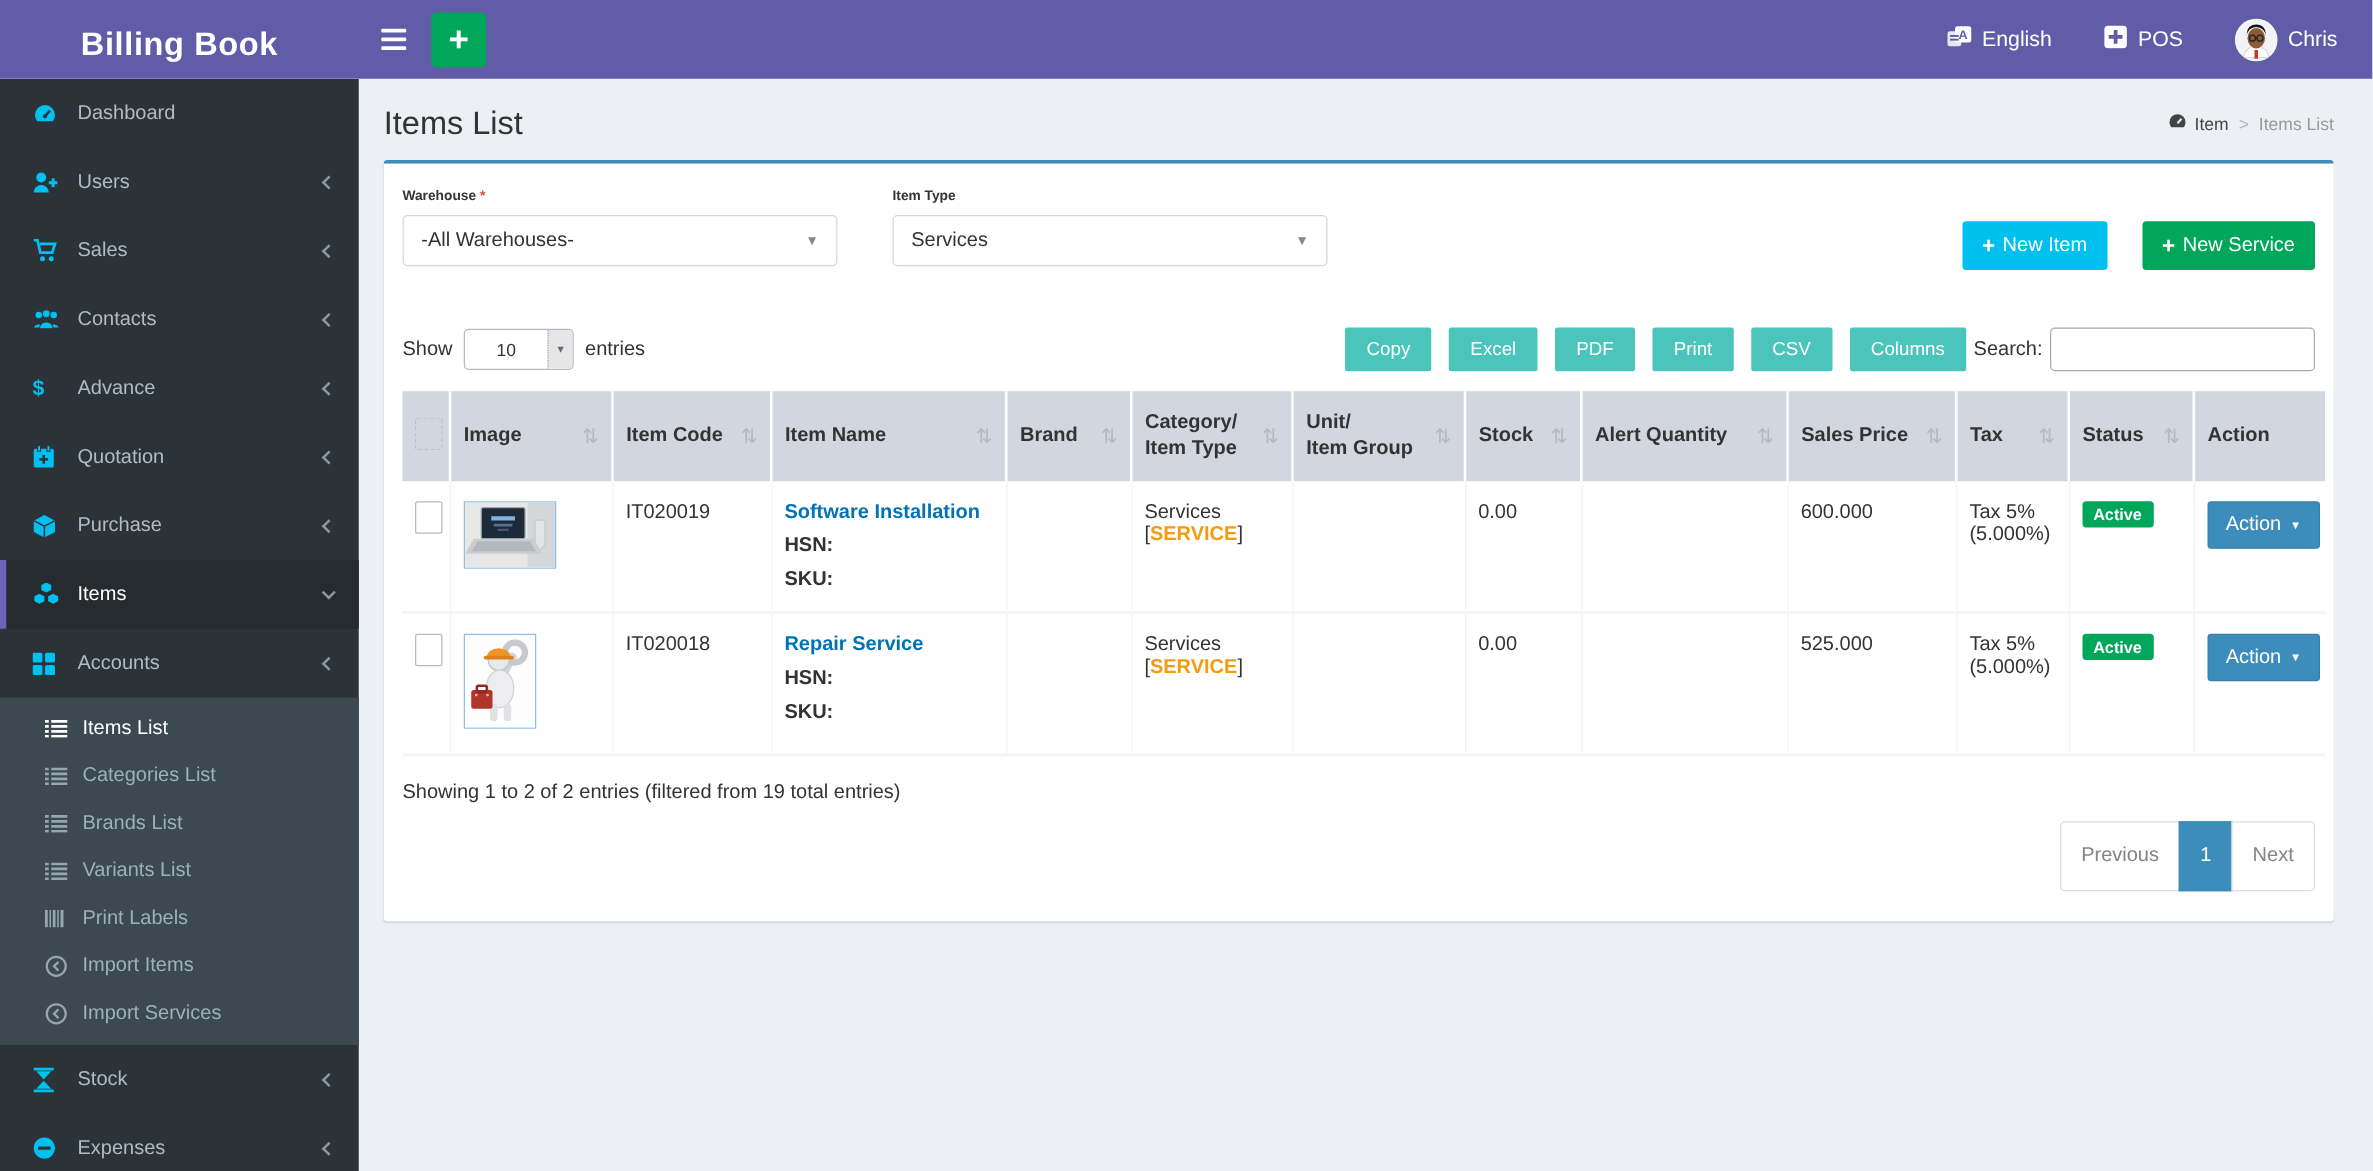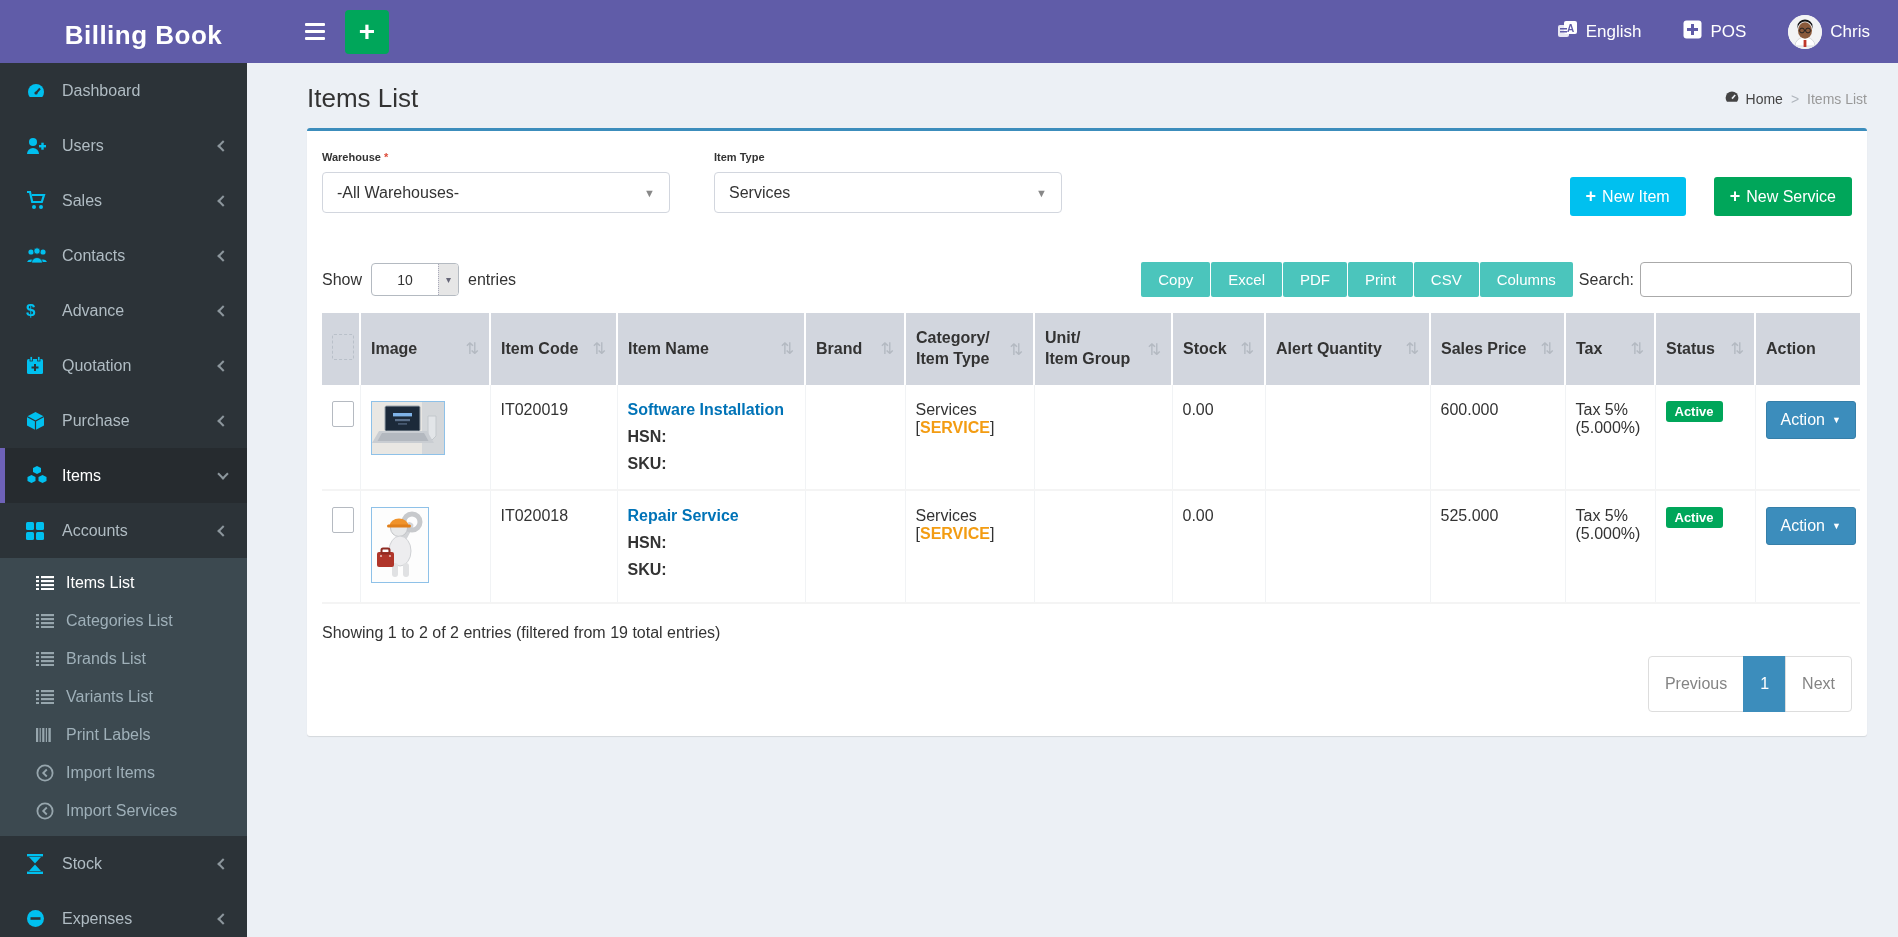--- a/index.html
+++ b/index.html
@@ -13,21 +13,21 @@
   .hamburger { width:56px; height:63px; display:flex; align-items:center; justify-content:center;
     flex-direction:column; gap:4px; cursor:pointer; }
   .hamburger i { display:block; width:20px; height:3px; background:#fff; border-radius:1px; }
   .quick-add { width:44px; height:44px; background:#00a65a; border:none; border-radius:4px;
     color:#fff; font-size:28px; font-weight:bold; line-height:40px; cursor:pointer; margin-left:2px; }
   .nav-right { margin-left:auto; display:flex; align-items:center; gap:42px; padding-right:28px; }
   .nav-item { display:flex; align-items:center; gap:8px; color:#fff; font-size:17px; cursor:pointer; }
   .avatar { width:34px; height:34px; border-radius:50%; overflow:hidden; background:#f5f6f7; }
 
   
-  .sidebar { position:fixed; top:63px; left:0; bottom:0; width:247px; background:#2c3338; z-index:4; }
+  .sidebar { position:fixed; top:63px; left:0; bottom:0; width:287px; background:#2c3338; z-index:4; }
   .side-item { height:55px; display:flex; align-items:center; padding:0 20px 0 26px;
     color:#b0bcc3; font-size:16px; cursor:pointer; }
   .side-item .sicon { width:36px; flex:0 0 36px; display:flex; align-items:center; color:#00c0ef;
     font-weight:bold; font-size:17px; }
   .side-item.active { background:#262b2f; border-left:5px solid #6e62b8; padding-left:21px; color:#fff; }
   .chev { margin-left:auto; width:8px; height:8px; border:solid #8d979d; border-width:0 2px 2px 0;
     transform:rotate(135deg); }
   .chev.down { transform:rotate(45deg); margin-top:-4px; }
   .submenu { background:#3c4950; padding:6px 0; }
   .sub-item { height:38px; display:flex; align-items:center; padding-left:36px; color:#9fb0b9;
@@ -63,21 +63,21 @@
   .btn-newservice { background:#00a65a; }
 
   
   .dt-controls { display:flex; align-items:center; margin-bottom:16px; }
   .show-group { display:flex; align-items:center; gap:9px; font-size:16px; color:#333; }
   .length-select { width:88px; height:33px; border:1px solid #b4bac1; border-radius:4px; background:#fff;
     display:flex; overflow:hidden; cursor:pointer; }
   .length-value { flex:1; display:flex; align-items:center; justify-content:center; font-size:14px; color:#333; }
   .length-caret { width:20px; background:#e6e6e6; border-left:1px dotted #aab;
     display:flex; align-items:center; justify-content:center; color:#667; font-size:10px; }
-  .export-group { margin-left:auto; display:flex; gap:1px;align-items:center; }
+  .export-group { margin-left:auto; display:flex; gap:14px;align-items:center; }
   .export-btn { background:#4bc5bc; border:none; color:#fff; font-size:15px; padding:9px 17px;
     border-radius:2px; cursor:pointer; }
   .search-group { display:flex; align-items:center; gap:6px; margin-left:6px; font-size:16px; color:#333; }
   .search-group input { width:212px; height:35px; border:1px solid #aaa; border-radius:4px;
     padding:0 9px; font-size:15px; }
 
   
   table { width:100%; border-collapse:collapse; table-layout:fixed; }
   thead th { background:#d2d6de; color:#333; font-size:16px; font-weight:bold; text-align:left;
     padding:10px 10px; height:72px; border-left:2px solid #fff; vertical-align:middle; cursor:pointer; }
@@ -395,21 +395,21 @@
   <div class="content-header">
     <div class="page-title">Items List</div>
     <div class="breadcrumb">
       <span class="home">
         <span>
           <svg width="16" height="16" viewBox="0 0 20 20">
               <path d="M10 3 a8 8 0 0 1 8 8 8 8 0 0 1-1.7 4.9 H3.7 A8 8 0 0 1 2 11 a8 8 0 0 1 8-8z" fill="#444"></path>
               <line x1="10" y1="12" x2="14" y2="7.5" stroke="#ecf0f5" stroke-width="2"></line>
             </svg>
         </span>
-        <span>Home</span>
+        <span>Item</span>
       </span>
       <span class="sep">&gt;</span>
       <span class="current">Items List</span>
     </div>
   </div>
 
   <div class="card">
 
     <div class="filters-row">
       <div class="filter-group">

